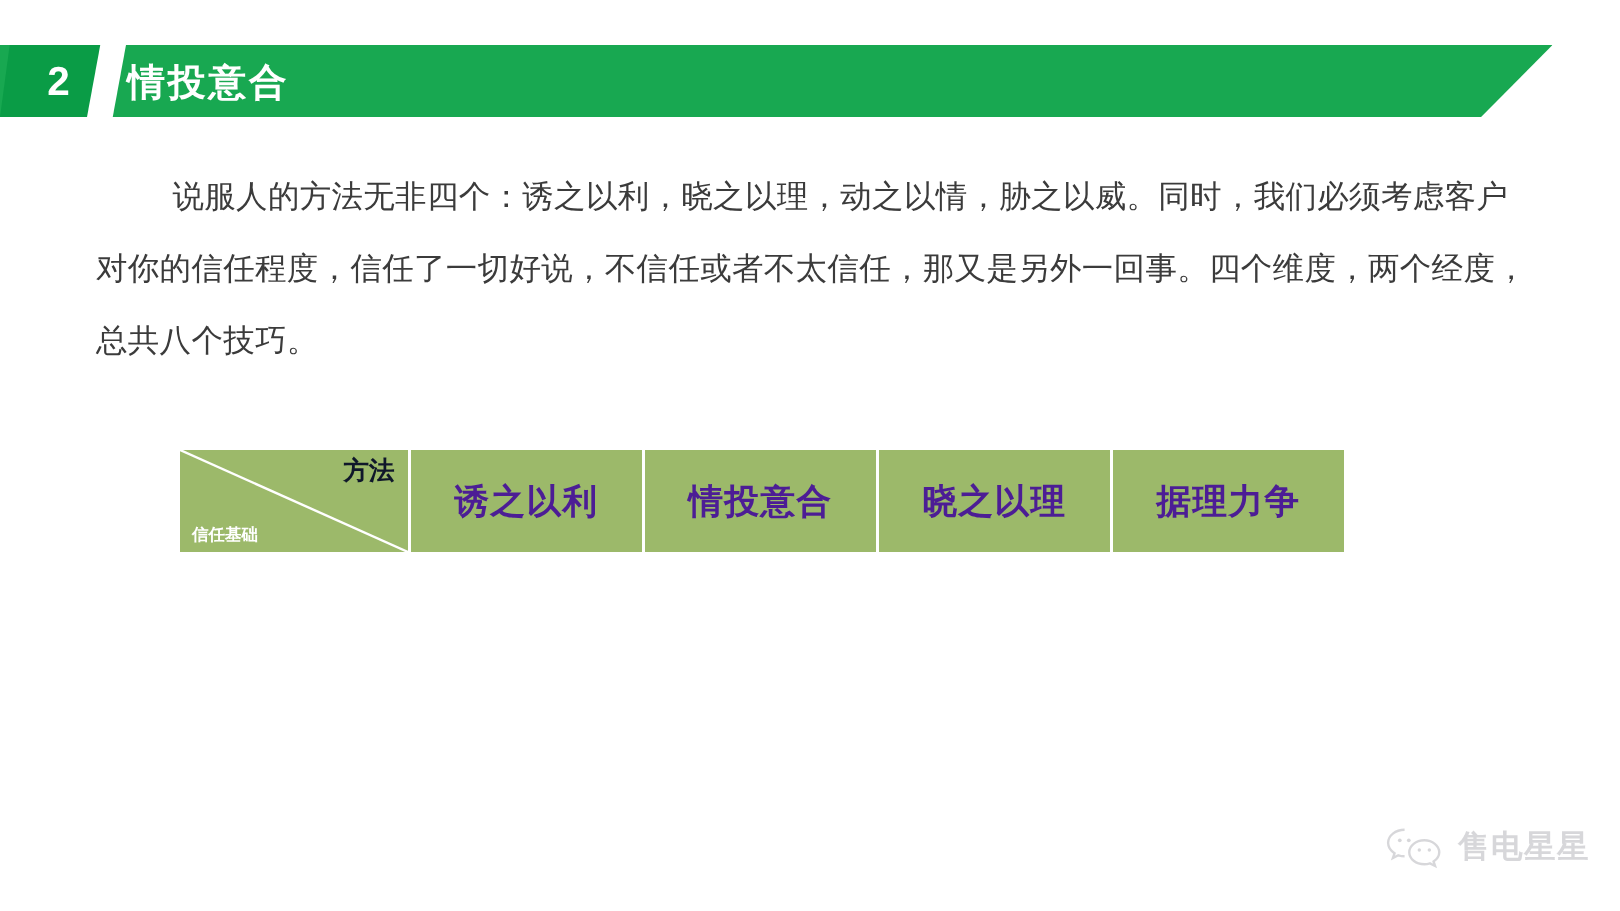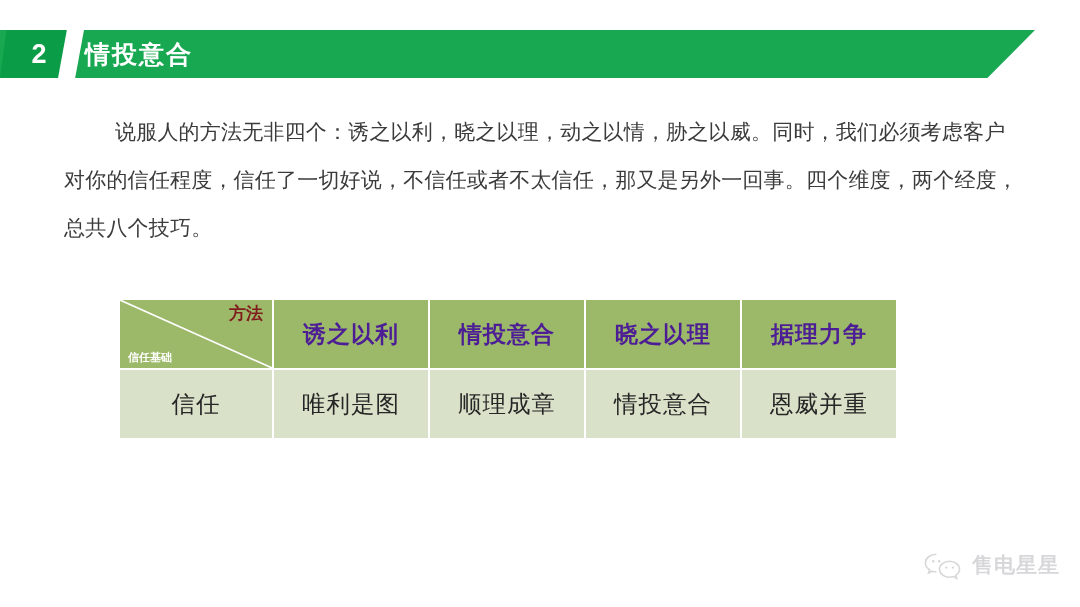--- a/index.html
+++ b/index.html
@@ -123,21 +123,21 @@
   }
   td.corner .diag {
     position: absolute;
     left: 0; top: 0;
     width: 100%; height: 100%;
   }
   td.corner .lbl-top {
     position: absolute;
     right: 9px;
     top: 5px;
-    color: #7f1d1d;
+    color: #0f172a;
     font-size: 17px;
     font-weight: bold;
     line-height: 1.1;
   }
   td.corner .lbl-bottom {
     position: absolute;
     left: 8px;
     bottom: 5px;
     color: #ffffff;
     font-size: 11px;
@@ -211,27 +211,20 @@
           <span class="lbl-top">方法</span>
           <span class="lbl-bottom">信任基础</span>
         </td>
         <td class="head">诱之以利</td>
         <td class="head">情投意合</td>
         <td class="head">晓之以理</td>
         <td class="head">据理力争</td>
       </tr>
     </thead>
     <tbody>
-      <tr class="row-a">
-        <td>信任</td>
-        <td>唯利是图</td>
-        <td>顺理成章</td>
-        <td>情投意合</td>
-        <td>恩威并重</td>
-      </tr>
     </tbody>
   </table>
 </div>
 
 <div class="watermark">
   <span>
     <svg width="40" height="32" viewBox="0 0 40 32">
       <g fill="none" stroke="#c9c9cd" stroke-width="1.6">
         <path d="M13.4 3.2C7.3 3.2 2.4 7.1 2.4 11.9c0 2.8 1.7 5.3 4.3 6.9l-1.1 3.2 3.6-1.8c1.3 .4 2.7 .6 4.2 .6"></path>
         <path d="M26.5 10.2c-5.5 0-10 3.6-10 8 0 4.4 4.5 8 10 8 1.3 0 2.6-.2 3.8-.6l3.4 1.7-1-3c2.3-1.5 3.8-3.7 3.8-6.1 0-4.4-4.5-8-10-8z"></path>

